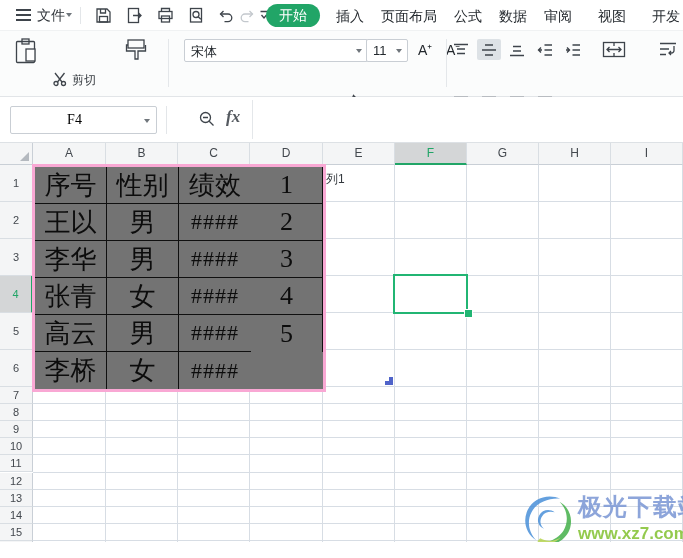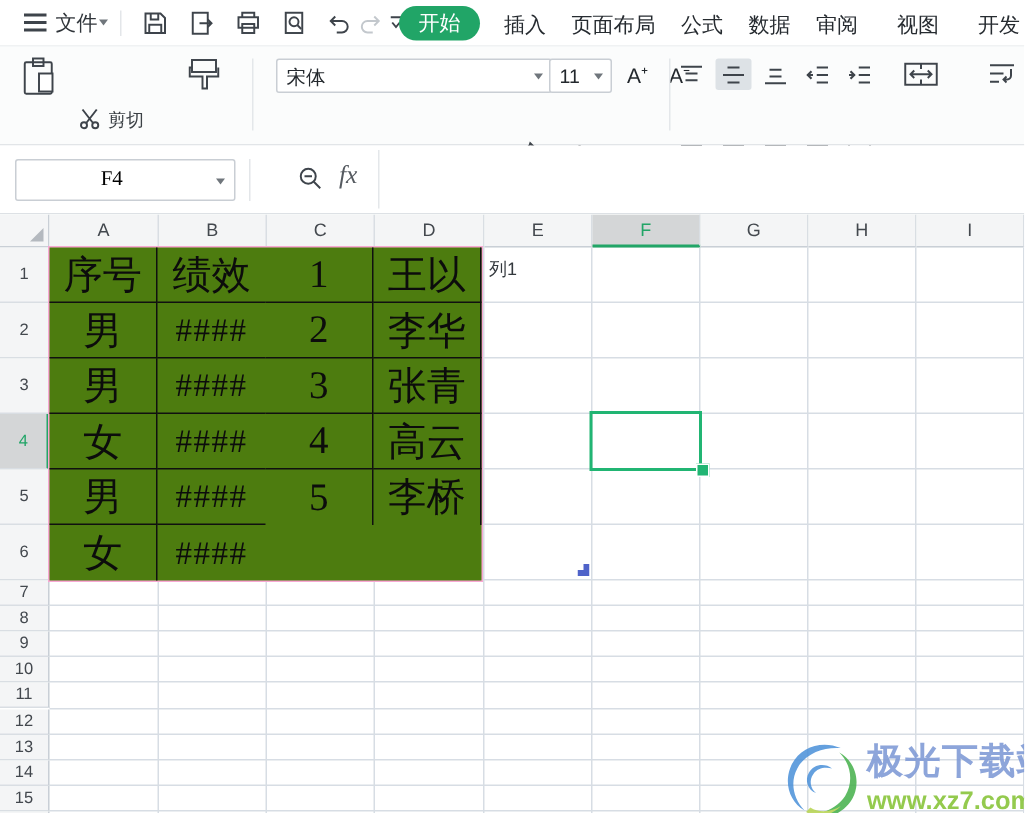--- a/index.html
+++ b/index.html
@@ -45,41 +45,41 @@
 
   
   .fbar{position:absolute;left:0;top:97px;width:683px;height:46px;background:#fff;
         border-bottom:1px solid #dde1e5;box-sizing:border-box;}
   .namebox{position:absolute;left:10px;top:9px;width:147px;height:28px;border:1px solid #c9ced4;
            border-radius:2px;box-sizing:border-box;background:#fff;cursor:text;}
   .namebox .nb-val{position:absolute;left:0;right:18px;top:5px;text-align:center;font-size:14px;
            color:#000000;font-family:"Liberation Serif",serif;}
   .namebox .dda{position:absolute;right:6px;top:12px;}
   .fx{position:absolute;left:226px;top:10px;font-family:"Liberation Serif",serif;
-      font-style:italic;font-size:17px;color:#555a60;cursor:pointer;}
+      font-style:italic;font-size:17px;color:#555a60;cursor:pointer;font-weight:bold;}
   .finput{position:absolute;left:252px;top:3px;right:0;bottom:3px;border:none;outline:none;
           border-left:1px solid #e4e7ea;font-size:13px;padding:0 6px;color:#23282d;}
 
   
   .sheet{position:absolute;left:0;top:143px;width:683px;height:415px;background:#fff;overflow:hidden;}
   .corner{position:absolute;left:0;top:0;width:33px;height:22px;background:#f4f5f6;
           border-right:1px solid #c9cfd6;border-bottom:1px solid #c9cfd6;box-sizing:border-box;cursor:pointer;}
   .corner .tri{position:absolute;right:3px;bottom:3px;width:0;height:0;
           border-left:9px solid transparent;border-bottom:9px solid #b4b9bf;}
   .col-h{position:absolute;top:0;height:22px;background:#f4f5f6;box-sizing:border-box;
          border-right:1px solid #d9dee3;border-bottom:1px solid #c9cfd6;
          font-size:12px;color:#43484e;text-align:center;line-height:21px;cursor:pointer;}
   .col-h.sel{background:#d4d6d7;color:#21a567;border-bottom:2px solid #21a567;}
   .row-h{position:absolute;left:0;width:33px;background:#f4f5f6;box-sizing:border-box;
          border-right:1px solid #c9cfd6;border-bottom:1px solid #d9dee3;
          font-size:11px;color:#43484e;display:flex;align-items:center;justify-content:center;cursor:pointer;}
   .row-h.sel{background:#d4d6d7;color:#21a567;border-right:2px solid #21a567;}
   .gl-v{position:absolute;width:1px;background:#d7dde4;z-index:1;}
   .gl-h{position:absolute;height:1px;background:#d7dde4;z-index:1;}
-  .ftable{position:absolute;left:32px;top:21px;border:1px solid #f9a8d4;background:#4d7c0f;z-index:2;
+  .ftable{position:absolute;left:32px;top:21px;border:3px solid #f9a8d4;background:#737373;z-index:2;
           display:grid;grid-template-columns:72px 72px 72px 72px;grid-auto-rows:37px;}
   .fcell{box-sizing:border-box;border-right:1.6px solid #101010;border-bottom:1.6px solid #101010;
          display:flex;align-items:center;justify-content:center;
          font-family:"Liberation Serif","DejaVu Serif",serif;font-size:26px;color:#0c0c0c;cursor:cell;}
   .fcell.lastc{border-right:none;}
   .fcell.lastr{border-bottom:none;}
   .fcell.hash{font-size:22px;letter-spacing:1px;}
   .e1-label{position:absolute;left:326px;top:28px;font-size:12px;color:#33383d;z-index:2;}
   .sel-rect{position:absolute;left:393px;top:131px;width:75px;height:40px;
             border:2px solid #21b573;box-sizing:border-box;z-index:5;}
@@ -389,20 +389,21 @@
       <div class="gl-h" style="top: 294.3px; left: 33px; width: 650px;"></div>
       <div class="gl-h" style="top: 311.4px; left: 33px; width: 650px;"></div>
       <div class="gl-h" style="top: 328.5px; left: 33px; width: 650px;"></div>
       <div class="gl-h" style="top: 345.6px; left: 33px; width: 650px;"></div>
       <div class="gl-h" style="top: 362.7px; left: 33px; width: 650px;"></div>
       <div class="gl-h" style="top: 379.8px; left: 33px; width: 650px;"></div>
       <div class="gl-h" style="top: 396.9px; left: 33px; width: 650px;"></div>
       <div class="gl-h" style="top: 414px; left: 33px; width: 650px;"></div>
       <div class="ftable">
         <div class="fcell">序号</div>
+        <div class="fcell">性别</div>
         <div class="fcell lastc">绩效</div>
         <div class="fcell">1</div>
         <div class="fcell">王以</div>
         <div class="fcell">男</div>
         <div class="fcell lastc hash">####</div>
         <div class="fcell">2</div>
         <div class="fcell">李华</div>
         <div class="fcell">男</div>
         <div class="fcell lastc hash">####</div>
         <div class="fcell">3</div>

